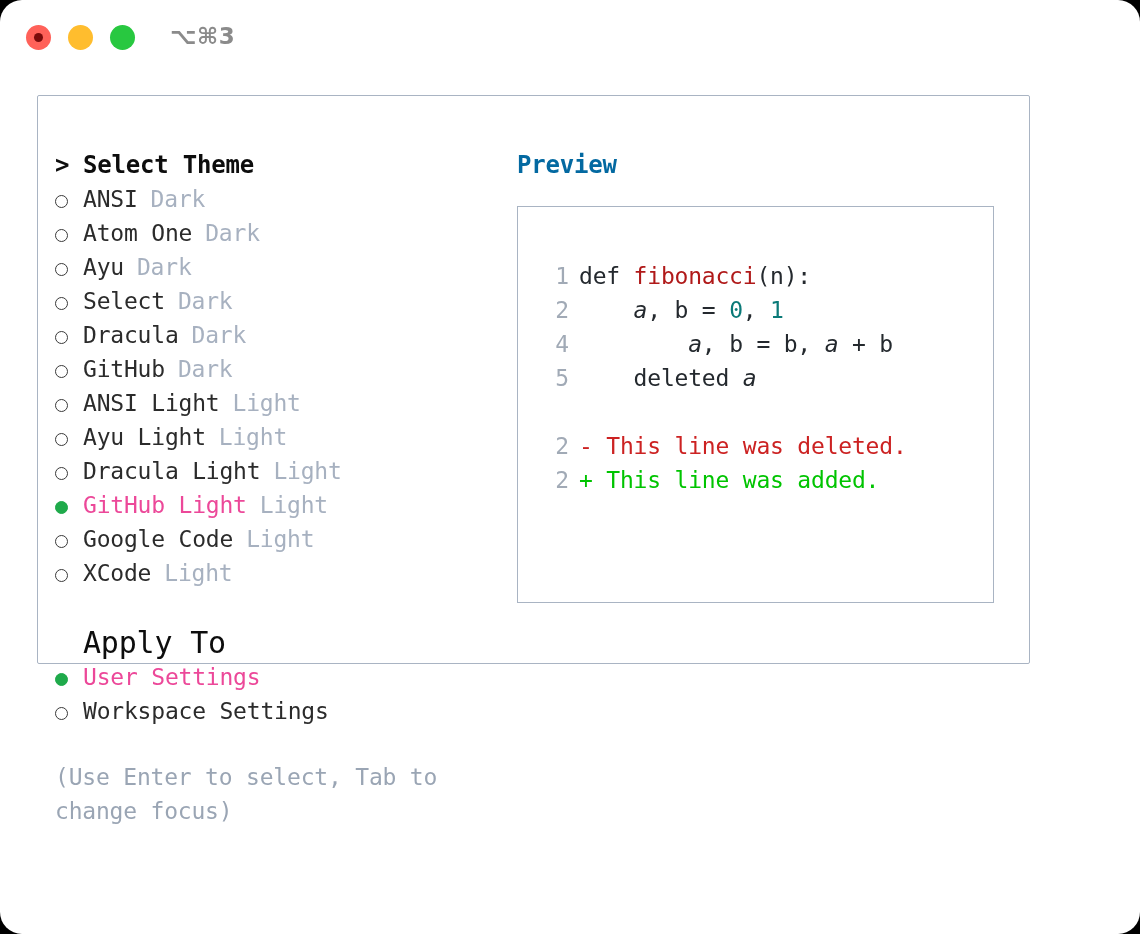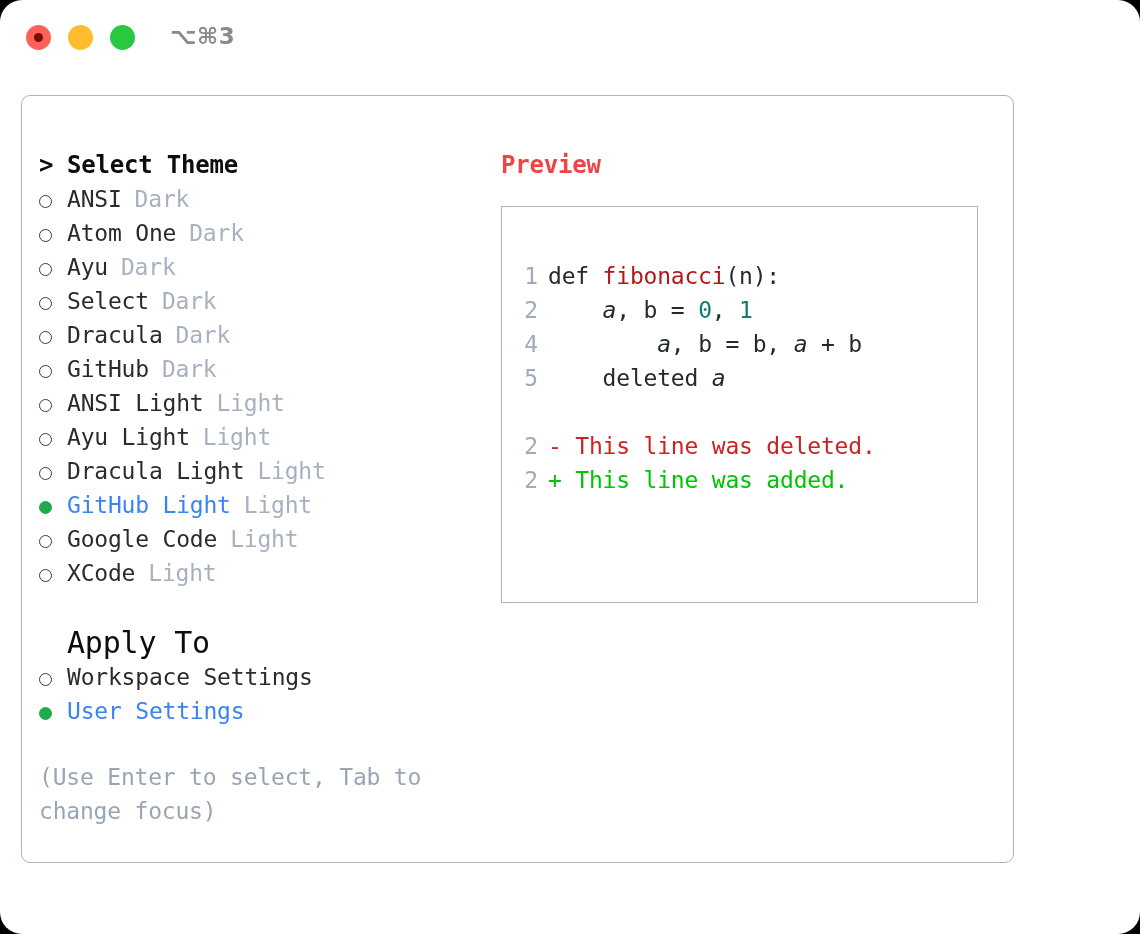--- a/index.html
+++ b/index.html
@@ -62,26 +62,26 @@
     font-size: 23px;
     font-weight: bold;
     color: #8b8b8b;
     letter-spacing: 0.5px;
     font-family: "DejaVu Sans", "Liberation Sans", sans-serif;
   }
 
   
   .panel {
     position: absolute;
-    left: 21px;
+    left: 37px;
     top: 95px;
     width: 993px;
-    height: 768px;
+    height: 569px;
     border: 1.5px solid #a9b4c3;
-    border-radius: 9px;
+    border-radius: 2px;
     background: #ffffff;
   }
 
   .panel-inner {
     position: absolute;
     left: 0; top: 0;
     width: 100%;
     height: 100%;
     display: flex;
   }
@@ -127,21 +127,21 @@
     top: 13px;
     width: 13px;
     height: 13px;
     border-radius: 50%;
     box-sizing: border-box;
   }
   .bullet.off i { border: 1.6px solid #3a3a3a; background: transparent; }
   .bullet.on  i { background: #1faa4b; border: 1.6px solid #1faa4b; }
 
   .opt-label { color: #2b2b2b; }
-  .opt-row.selected .opt-label { color: #3b82f6; }
+  .opt-row.selected .opt-label { color: #ec4899; }
   .opt-tag {
     color: #a7b1c0;
     padding-left: 13px;
   }
 
   .section-gap { height: 36px; }
 
   .subheading {
     font-size: 30px;
     color: #0d0d0d;
@@ -157,31 +157,31 @@
     line-height: 34px;
     color: #9aa5b4;
     width: 400px;
     letter-spacing: -0.2px;
   }
 
   
   .preview-title {
     font-size: 24px;
     font-weight: bold;
-    color: #ef4444;
+    color: #0369a1;
     line-height: 34px;
     letter-spacing: -0.2px;
     margin-bottom: 24px;
   }
   .preview-box {
     width: 477px;
     height: 397px;
     border: 1.5px solid #a9b4c3;
     background: #ffffff;
-    padding: 52px 0 0 8px;
+    padding: 52px 0 0 23px;
   }
   .code-line {
     font-size: 23px;
     line-height: 34px;
     white-space: pre;
     color: #24292e;
     letter-spacing: -0.2px;
   }
   .ln {
     display: inline-block;
@@ -236,22 +236,22 @@
             <div class="opt-row selected"><span class="bullet on"><i></i></span><span class="opt-label">GitHub Light</span><span class="opt-tag">Light</span></div>
             <div class="opt-row"><span class="bullet off"><i></i></span><span class="opt-label">Google Code</span><span class="opt-tag">Light</span></div>
             <div class="opt-row"><span class="bullet off"><i></i></span><span class="opt-label">XCode</span><span class="opt-tag">Light</span></div>
           </div>
 
         <div class="section-gap"></div>
 
         <div class="subheading">Apply To</div>
 
         <div id="apply-list">
+            <div class="opt-row selected"><span class="bullet on"><i></i></span><span class="opt-label">User Settings</span></div>
             <div class="opt-row"><span class="bullet off"><i></i></span><span class="opt-label">Workspace Settings</span></div>
-            <div class="opt-row selected"><span class="bullet on"><i></i></span><span class="opt-label">User Settings</span></div>
           </div>
 
         <div class="hint">(Use Enter to select, Tab to change focus)</div>
       </div>
 
       <div class="col-right">
         <div class="preview-title">Preview</div>
         <div class="preview-box">
           <div id="code-block">
               <div class="code-line"><span class="ln">1</span><span>def </span><span class="tok-fn">fibonacci</span><span>(n):</span></div>

